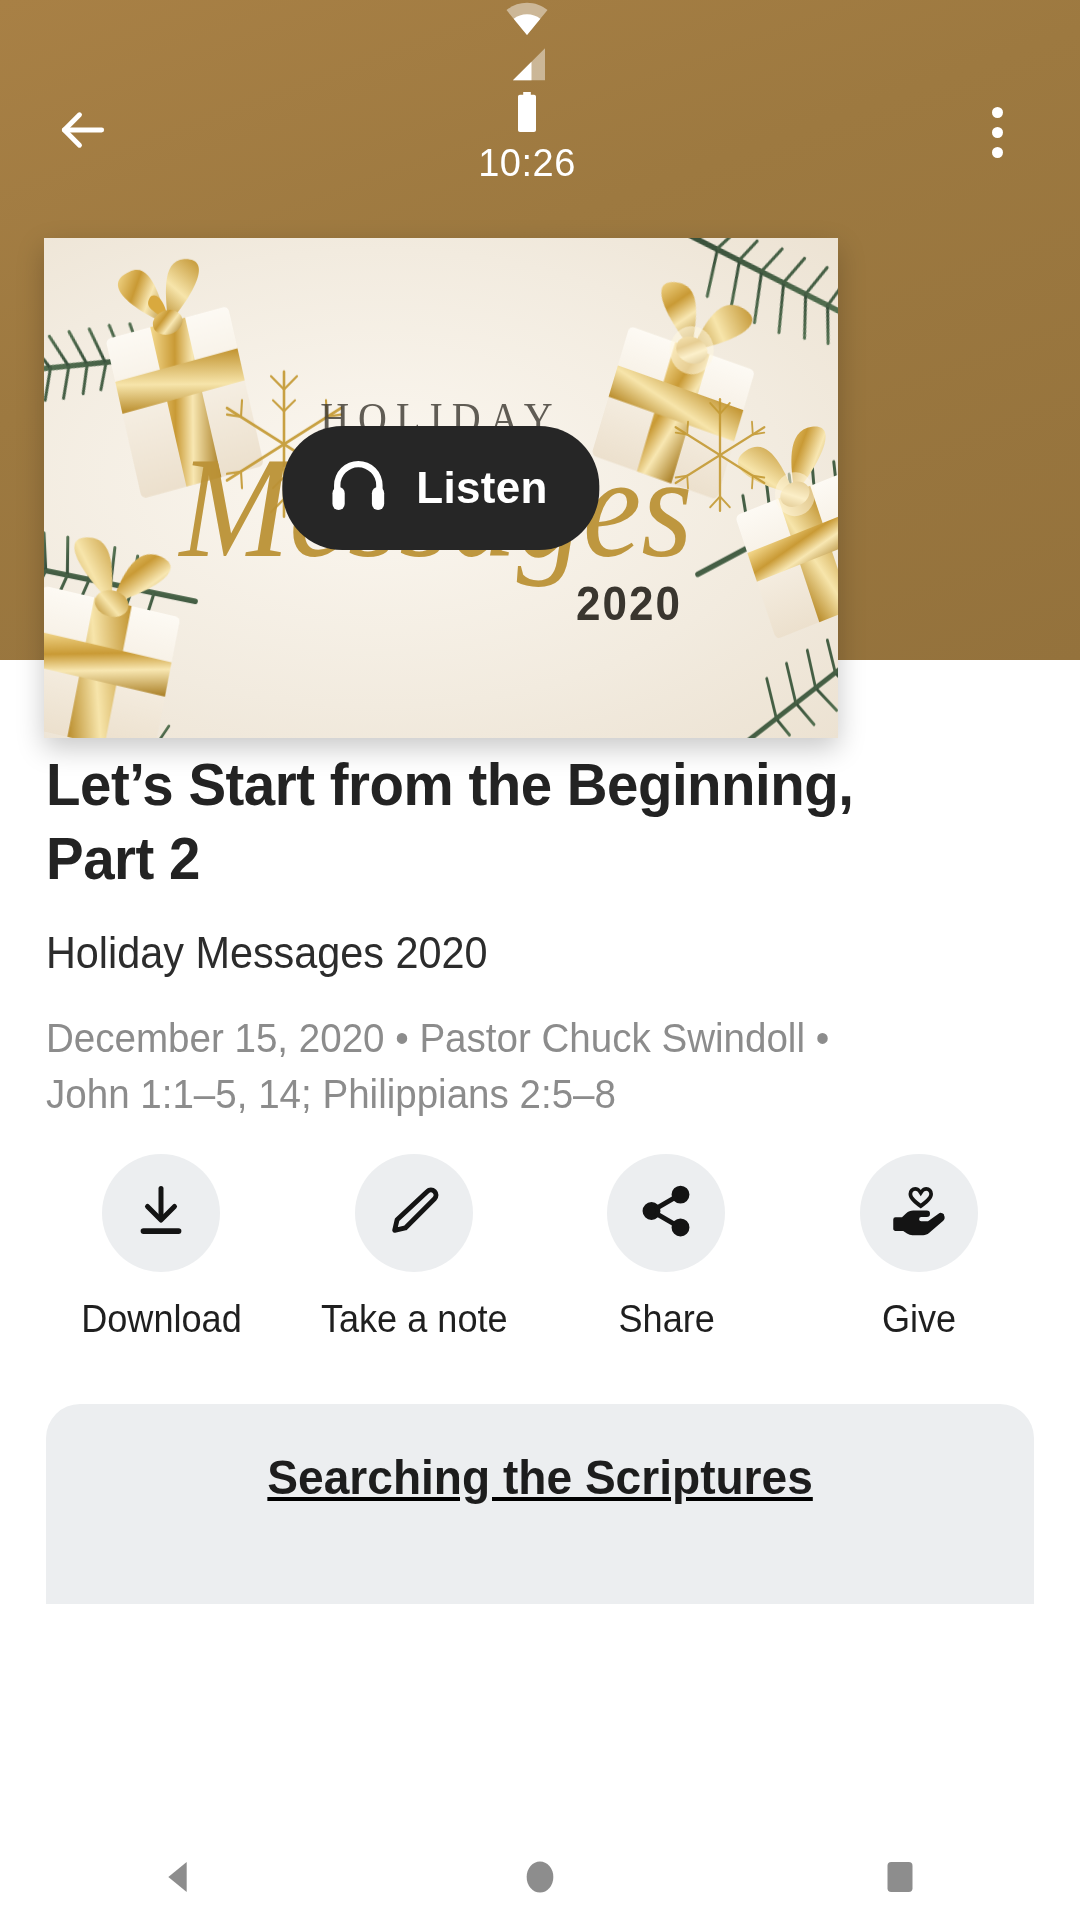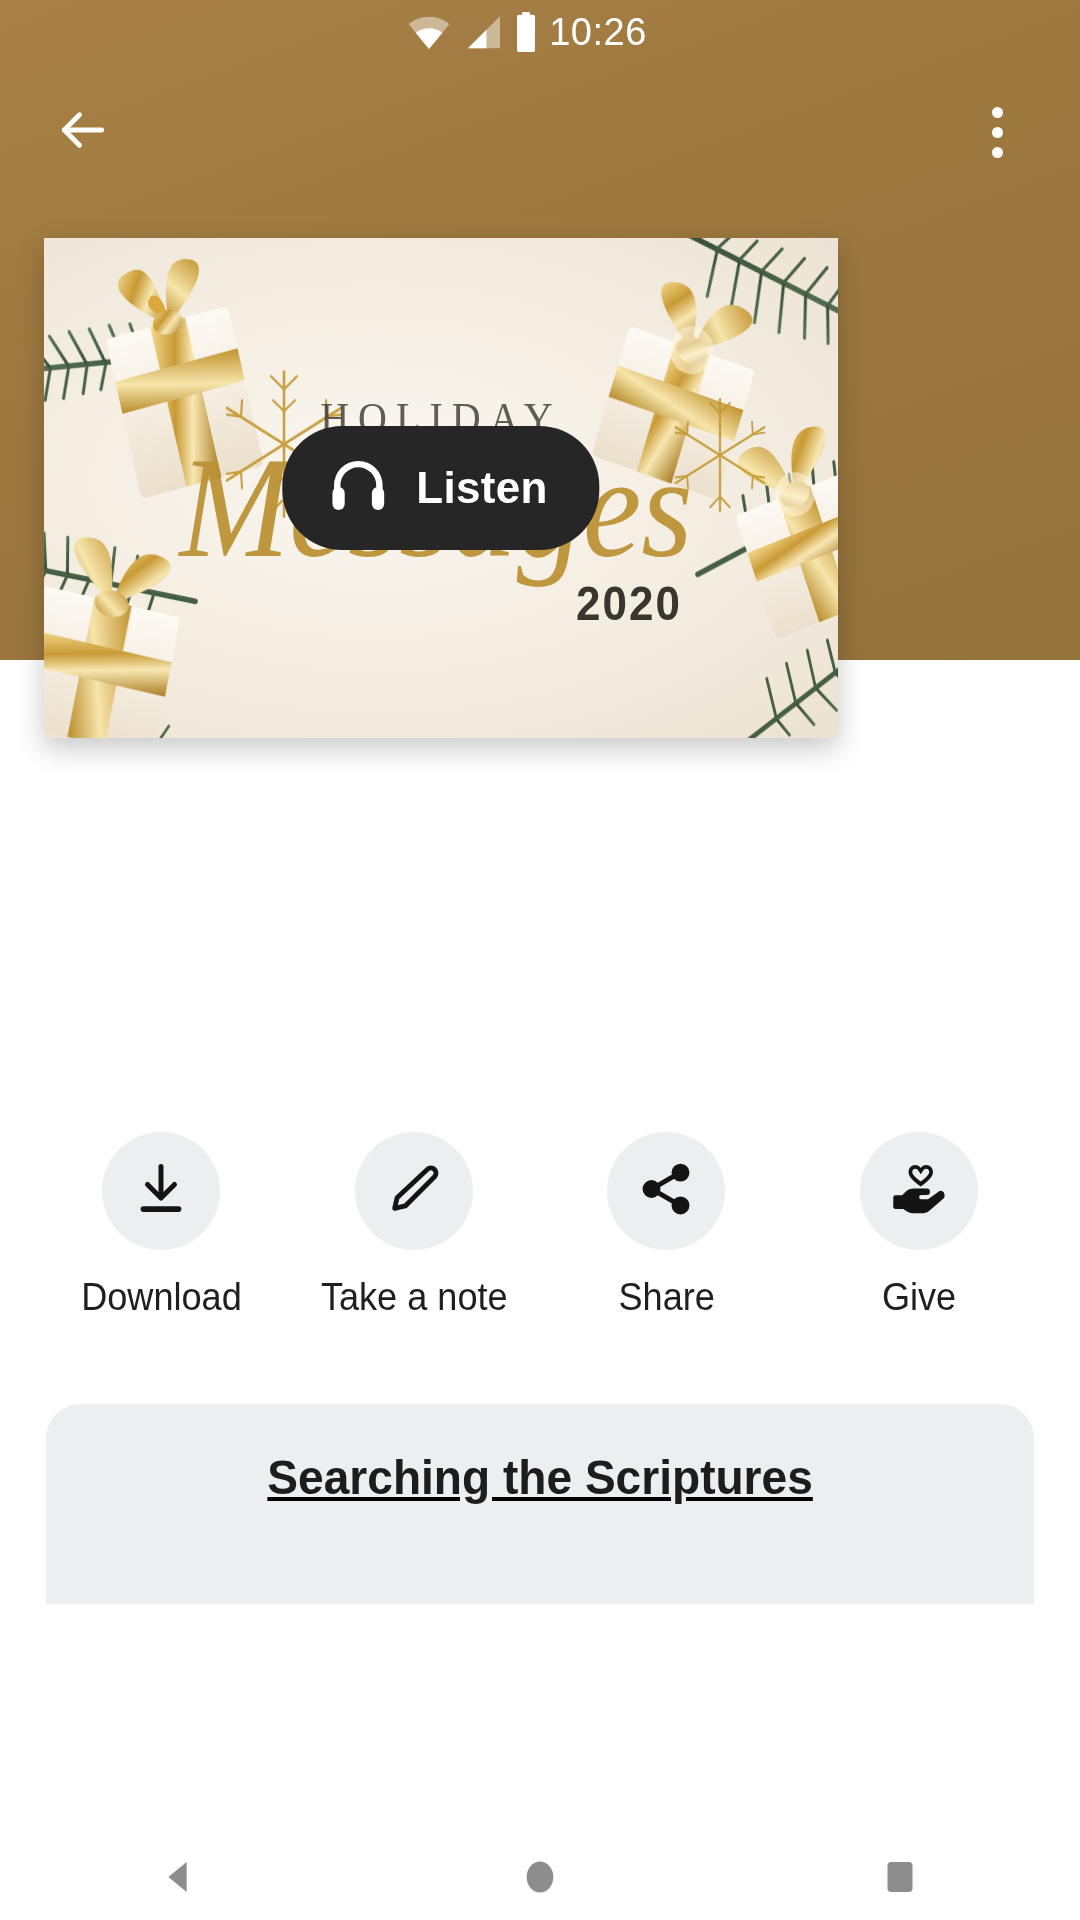--- a/index.html
+++ b/index.html
@@ -12,22 +12,22 @@
 
   
   .brown-backdrop{
     position:absolute; left:0; top:0; width:1080px; height:660px;
     background:linear-gradient(160deg,#a88045 0%,#9d7940 40%,#94723c 100%);
   }
 
   
   .statusbar{
     position:absolute; left:0; top:0; width:1080px; height:64px;
-    display:flex; align-items:center; justify-content:center;
-    padding-right:26px; gap:10px; z-index:6;
+    display:flex; align-items:center; justify-content:flex-start;
+    padding-right:26px; gap:10px; z-index:6;flex-direction:column;
   }
   .sb-time{
     color:#ffffff; font-size:38px; letter-spacing:.5px;
     font-family:"Liberation Sans", sans-serif;
   }
   .sb-icon{ display:block; }
 
   
   .appbar{
     position:absolute; left:0; top:72px; width:1080px; height:120px;
@@ -92,21 +92,21 @@
   }
   .meta{
     margin-top:30px;
     font-size:41px; line-height:1.38; color:#8c8c8c;
     transform:scaleX(.94); transform-origin:left center;
     max-width:880px;
   }
 
   
   .actions{
-    position:absolute; left:0; top:472px; width:1080px;
+    position:absolute; left:0; top:494px; width:1080px;
     display:flex; padding:0 35px;
   }
   .action{
     flex:1; display:flex; flex-direction:column; align-items:center;
   }
   .action .circle{
     width:118px; height:118px; border-radius:50%;
     background:#eceef0;
     display:flex; align-items:center; justify-content:center;
   }
@@ -406,20 +406,28 @@
         <path d="M12 2.6A9.1 9.1 0 0 0 2.9 11.7v4.1a1.2 1.2 0 0 0 2.4 0v-4.1a6.7 6.7 0 1 1 13.4 0v4.1a1.2 1.2 0 0 0 2.4 0v-4.1A9.1 9.1 0 0 0 12 2.6Z"></path>
         <rect x="2.3" y="12.4" width="4.6" height="8.6" rx="2.3"></rect>
         <rect x="17.1" y="12.4" width="4.6" height="8.6" rx="2.3"></rect>
       </svg>
     </span>
     <span class="lbl">Listen</span>
   </div>
 </div>
 
 <div class="sheet">
+  <div class="content">
+    <div class="title">Let’s Start from the Beginning, Part 2</div>
+    <div class="series">Holiday Messages 2020</div>
+    <div class="meta">
+      <span>December 15, 2020 • Pastor Chuck Swindoll •</span>
+      <span>John 1:1–5, 14; Philippians 2:5–8</span>
+    </div>
+  </div>
 
   <div class="actions">
 
     <div class="action">
       <div class="circle">
         <span>
           <svg width="60" height="60" viewBox="0 0 24 24" fill="none" stroke="#141414" stroke-width="2" stroke-linecap="round" stroke-linejoin="round">
             <path d="M12 3v12"></path>
               <path d="M6.6 10.2 12 15.6l5.4-5.4"></path>
             <path d="M5 20h14" stroke-width="2.3"></path>

